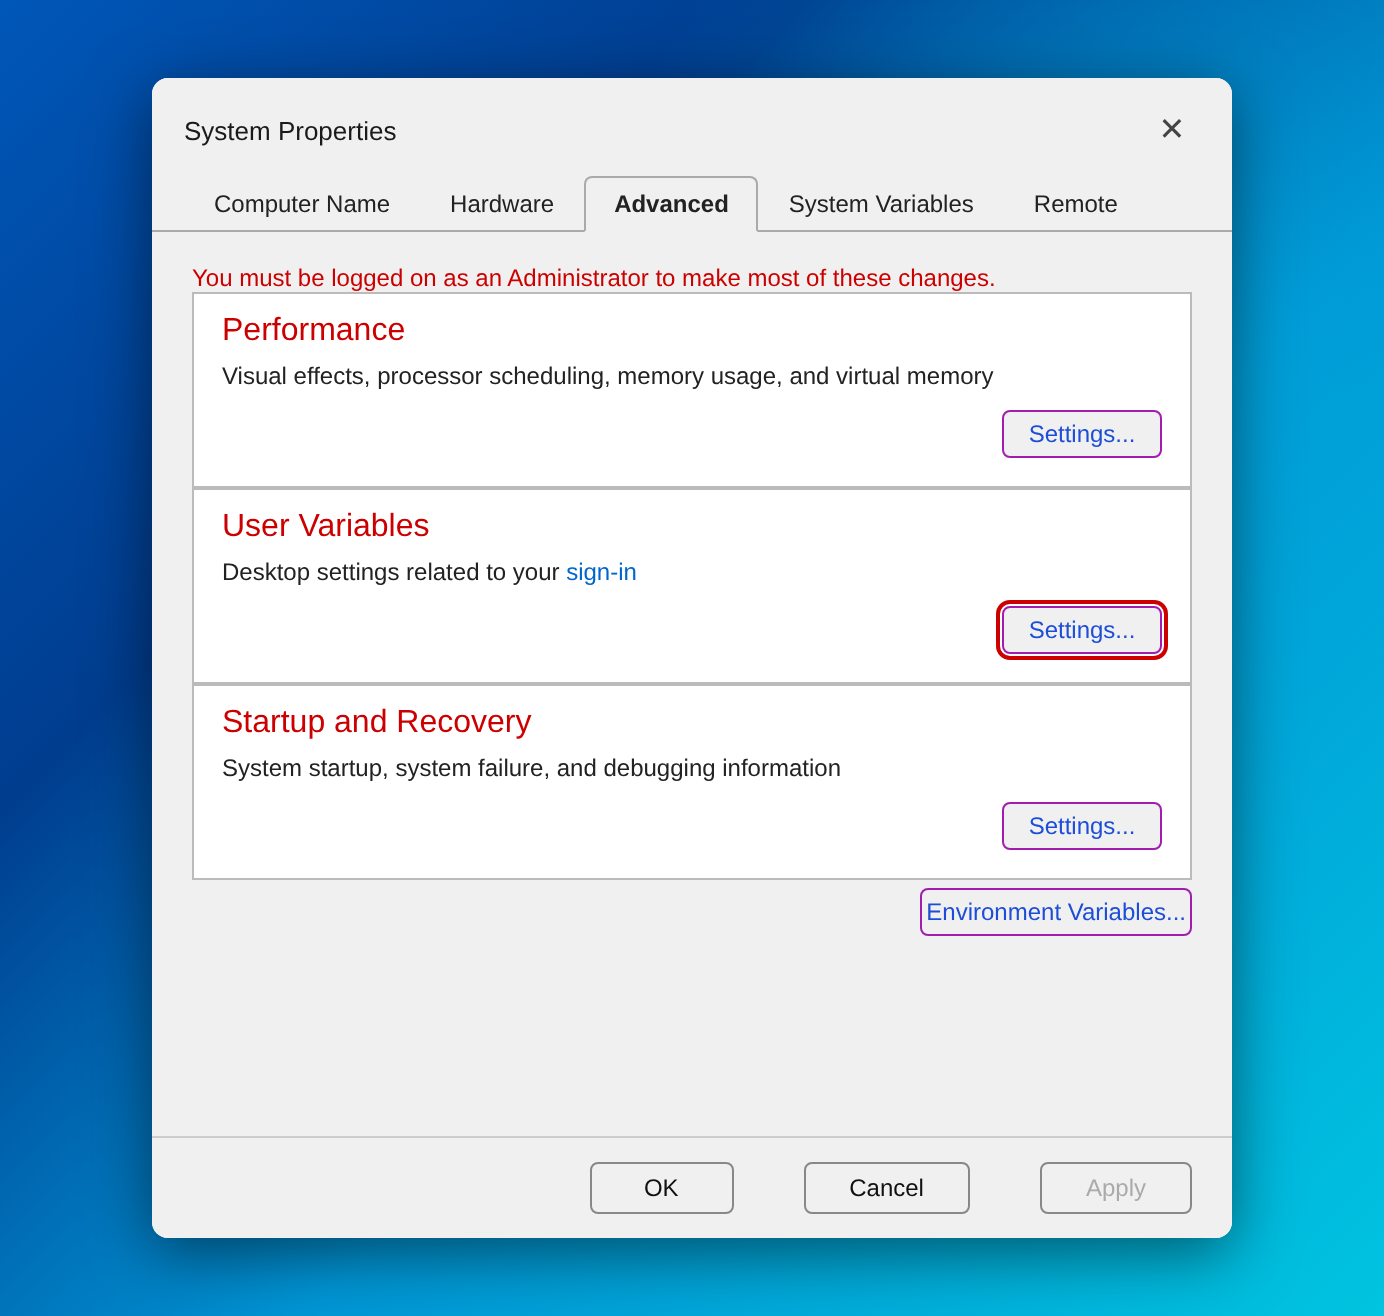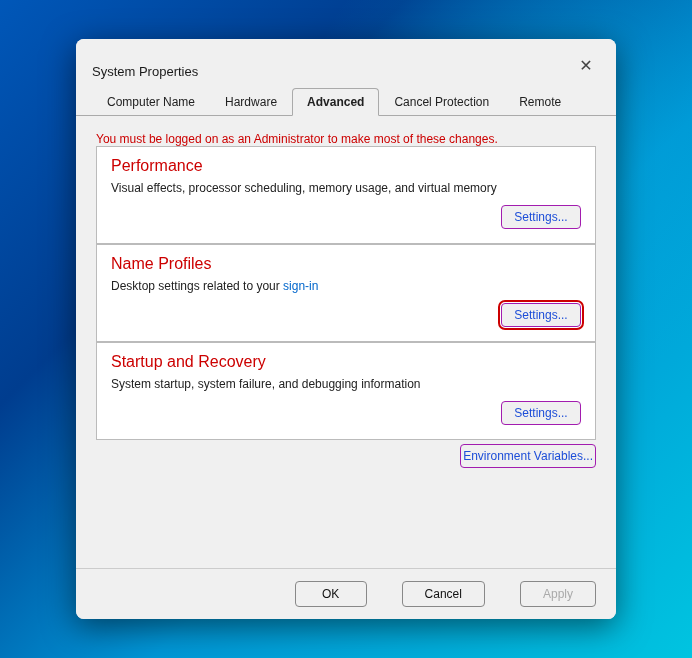--- a/index.html
+++ b/index.html
@@ -36,21 +36,21 @@
       display: flex;
       flex-direction: column;
       position: relative;
     }
 
     .title-bar {
       background: #f0f0f0;
       border-radius: 8px 8px 0 0;
       padding: 12px 16px 0 16px;
       display: flex;
-      align-items: flex-end;
+      align-items: center;
       justify-content: space-between;
     }
 
     .title-bar-title {
       font-size: 13px;
       color: #1a1a1a;
       font-weight: 400;
     }
 
     .close-btn {
@@ -193,38 +193,38 @@
 
   <div class="title-bar">
     <span class="title-bar-title">System Properties</span>
     <button class="close-btn">✕</button>
   </div>
 
   <div class="tabs">
     <div class="tab">Computer Name</div>
     <div class="tab">Hardware</div>
     <div class="tab active">Advanced</div>
-    <div class="tab">Cancel Protection</div>
+    <div class="tab">System Variables</div>
     <div class="tab">Remote</div>
   </div>
 
   <div class="content">
 
     <div class="admin-notice">You must be logged on as an Administrator to make most of these changes.</div>
 
     <div class="section-box">
       <div class="section-label">Performance</div>
       <div class="section-desc">Visual effects, processor scheduling, memory usage, and virtual memory</div>
       <div class="section-btn-row">
         <button class="win-btn">Settings...</button>
       </div>
     </div>
 
     <div class="section-box">
-      <div class="section-label">Name Profiles</div>
+      <div class="section-label">User Variables</div>
       <div class="section-desc">Desktop settings related to your <span class="link">sign-in</span></div>
       <div class="section-btn-row">
         <button class="win-btn highlighted">Settings...</button>
       </div>
     </div>
 
     <div class="section-box">
       <div class="section-label">Startup and Recovery</div>
       <div class="section-desc">System startup, system failure, and debugging information</div>
       <div class="section-btn-row">

